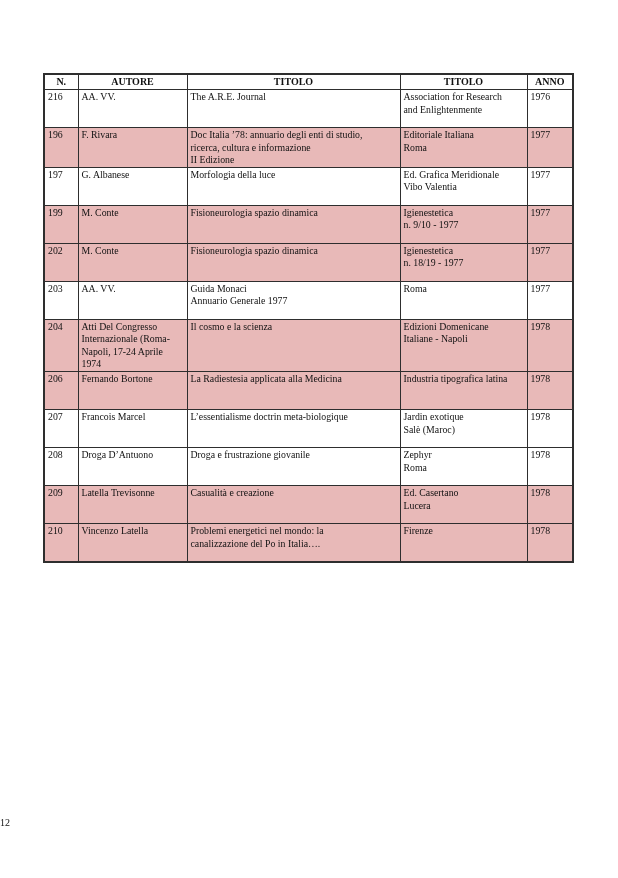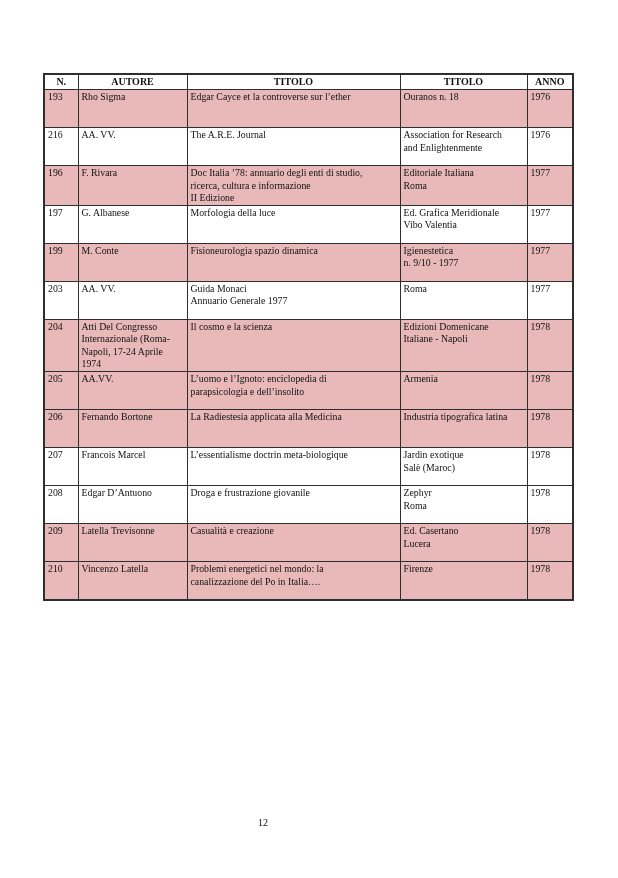--- a/index.html
+++ b/index.html
@@ -38,21 +38,21 @@
     padding: 1px 2px;
     background: #ffffff;
   }
   td { height: 35px; background: #ffffff; }
   tr.hl td { background: var(--hl, #e8b9b8); }
   .page-number {
     position: absolute;
     top: 817px;
     left: 0;
     width: 526px;
-    text-align: center;
+    text-align: left;
     font-size: 10px;
   }
 </style>
 </head>
 <body>
 
 <div class="page">
 
   <table class="biblio">
     <colgroup>
@@ -65,27 +65,20 @@
     <thead>
       <tr>
         <th>N.</th>
         <th>AUTORE</th>
         <th>TITOLO</th>
         <th>TITOLO</th>
         <th>ANNO</th>
       </tr>
     </thead>
     <tbody id="rows">
-  <tr class="hl">
-    <td>193</td>
-    <td>Rho Sigma</td>
-    <td>Edgar Cayce et la controverse sur l’ether</td>
-    <td>Ouranos n. 18</td>
-    <td>1976</td>
-  </tr>
 
   <tr>
     <td>216</td>
     <td>AA. VV.</td>
     <td>The A.R.E. Journal</td>
     <td>Association for Research
 and Enlightenmente</td>
     <td>1976</td>
   </tr>
 
@@ -115,20 +108,28 @@
     <td>199</td>
     <td>M. Conte</td>
     <td>Fisioneurologia spazio dinamica</td>
     <td>Igienestetica
 n. 9/10 - 1977</td>
     <td>1977</td>
   </tr>
 
 
 
+  <tr class="hl">
+    <td>202</td>
+    <td>M. Conte</td>
+    <td>Fisioneurologia spazio dinamica</td>
+    <td>Igienestetica
+n. 18/19 - 1977</td>
+    <td>1977</td>
+  </tr>
 
   <tr>
     <td>203</td>
     <td>AA. VV.</td>
     <td>Guida Monaci
 Annuario Generale 1977</td>
     <td>Roma</td>
     <td>1977</td>
   </tr>
 
@@ -137,49 +138,41 @@
     <td>Atti Del Congresso
 Internazionale (Roma-
 Napoli, 17-24 Aprile
 1974</td>
     <td>Il cosmo e la scienza</td>
     <td>Edizioni Domenicane
 Italiane - Napoli</td>
     <td>1978</td>
   </tr>
 
-  <tr class="hl">
-    <td>205</td>
-    <td>AA.VV.</td>
-    <td>L’uomo e l’Ignoto: enciclopedia di
-parapsicologia e dell’insolito</td>
-    <td>Armenia</td>
-    <td>1978</td>
-  </tr>
 
   <tr class="hl">
     <td>206</td>
     <td>Fernando Bortone</td>
     <td>La Radiestesia applicata alla Medicina</td>
     <td>Industria tipografica latina</td>
     <td>1978</td>
   </tr>
 
   <tr>
     <td>207</td>
     <td>Francois Marcel</td>
     <td>L’essentialisme doctrin meta-biologique</td>
     <td>Jardin exotique
 Salè (Maroc)</td>
     <td>1978</td>
   </tr>
 
   <tr>
     <td>208</td>
-    <td>Edgar D’Antuono</td>
+    <td>Droga D’Antuono</td>
     <td>Droga e frustrazione giovanile</td>
     <td>Zephyr
 Roma</td>
     <td>1978</td>
   </tr>
 
   <tr class="hl">
     <td>209</td>
     <td>Latella Trevisonne</td>
     <td>Casualità e creazione</td>

